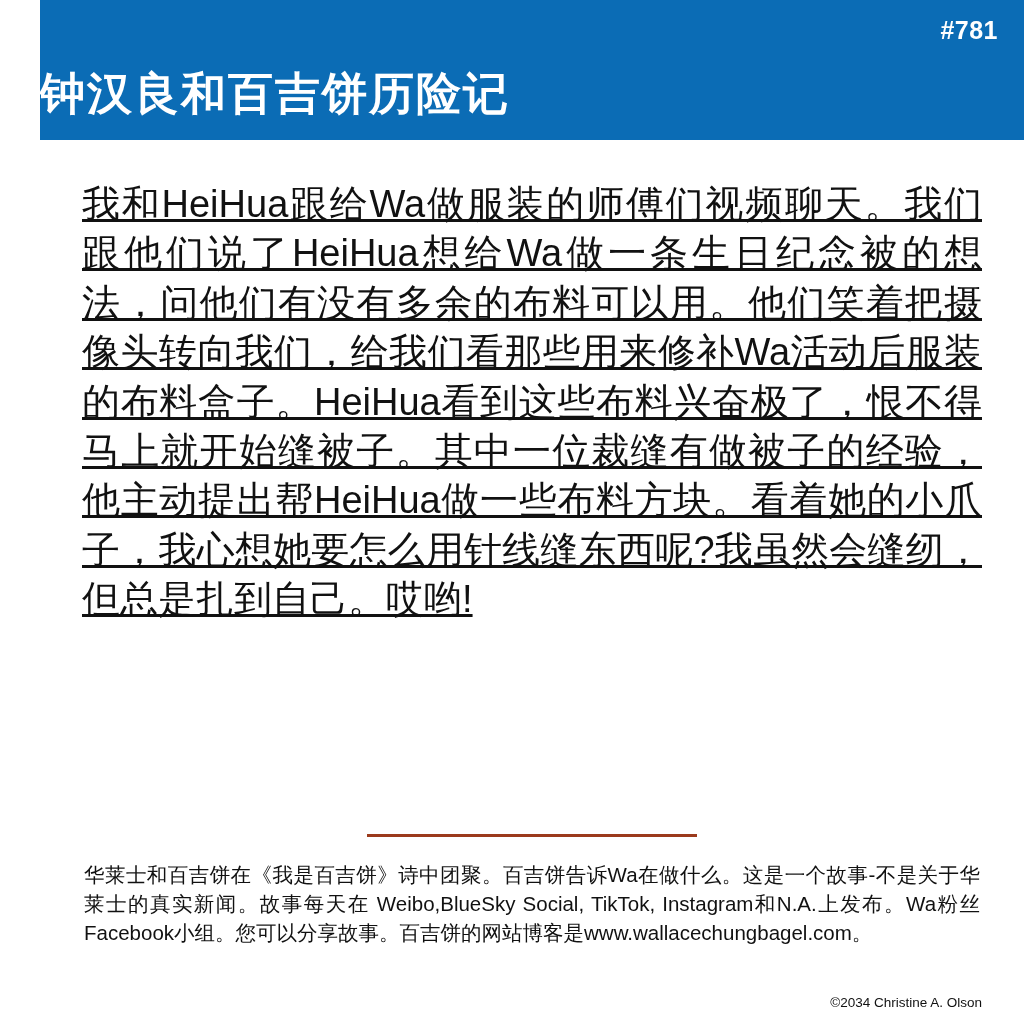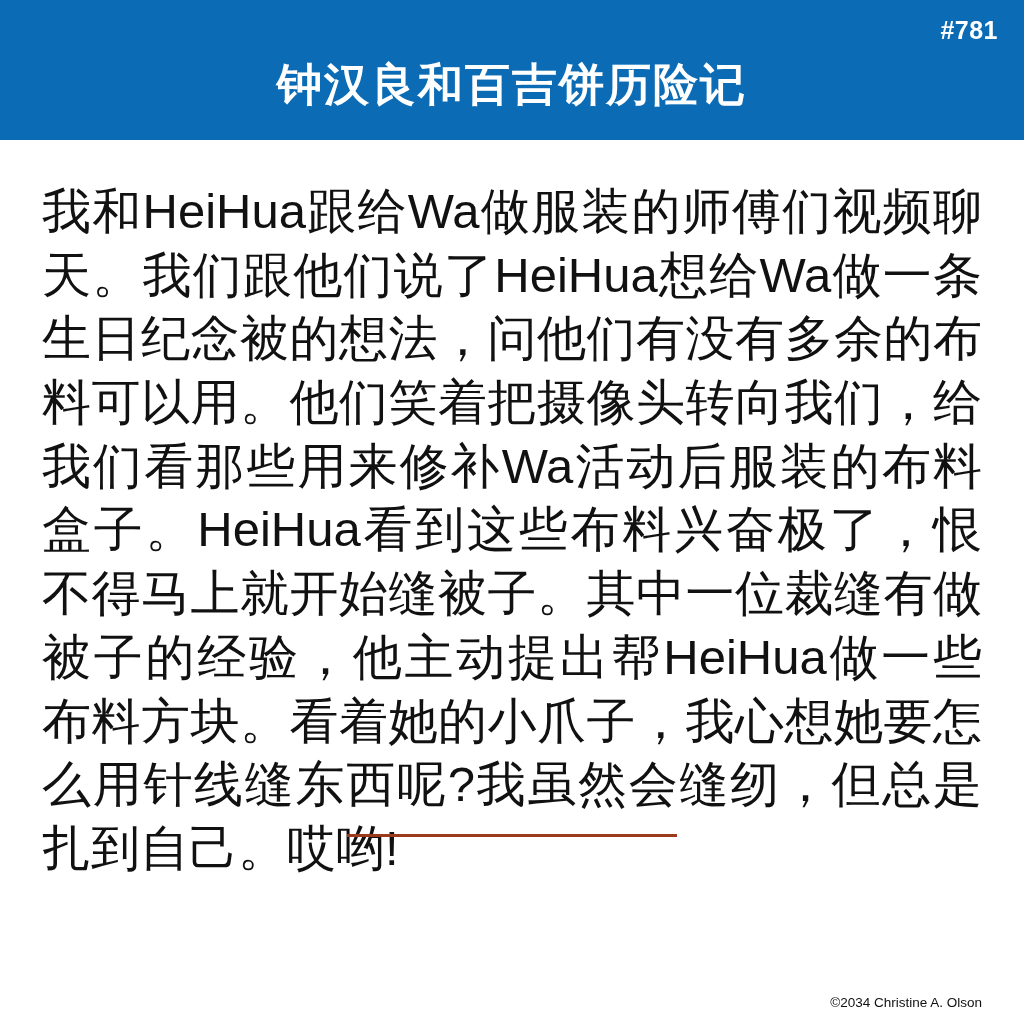--- a/index.html
+++ b/index.html
@@ -14,20 +14,21 @@
     overflow: hidden;
   }
 
   .page {
     position: relative;
     width: 1024px;
     height: 1024px;
     box-sizing: border-box;
     display: flex;
     flex-direction: column;
+    padding-left: 40px;
   }
 
   
   .header {
     position: relative;
     width: 100%;
     height: 140px;
     background: #0b6cb5;
     box-sizing: border-box;
     flex: 0 0 140px;
@@ -38,47 +39,48 @@
     right: 26px;
     color: #ffffff;
     font-size: 25px;
     font-weight: bold;
     letter-spacing: 0.5px;
   }
   .header-title {
     position: absolute;
     left: 0;
     right: 0;
-    top: 60px;
-    text-align: center;
+    top: 69px;
+    text-align: left;
     color: #ffffff;
     font-size: 45px;
     font-weight: bold;
     letter-spacing: 2px;
     line-height: 1.1;
   }
 
   
   .body-wrap {
     flex: 1 1 auto;
     position: relative;
   }
 
   .story {
     position: absolute;
     left: 42px;
     right: 42px;
     top: 40px;
     color: #111111;
-    font-size: 49px;
+    font-size: 38px;
     line-height: 1.30;
     font-weight: 500;
     letter-spacing: 0px;
     text-align: justify;
     text-justify: inter-character;
+    text-decoration: underline;
   }
 
   
   .footer {
     position: absolute;
     left: 0;
     right: 0;
     bottom: 0;
     height: 200px;
   }
@@ -118,17 +120,18 @@
   <div class="header">
     <div class="issue-number">#781</div>
     <div class="header-title">钟汉良和百吉饼历险记</div>
   </div>
 
   <div class="body-wrap">
     <div class="story">我和HeiHua跟给Wa做服装的师傅们视频聊天。我们跟他们说了HeiHua想给Wa做一条生日纪念被的想法，问他们有没有多余的布料可以用。他们笑着把摄像头转向我们，给我们看那些用来修补Wa活动后服装的布料盒子。HeiHua看到这些布料兴奋极了，恨不得马上就开始缝被子。其中一位裁缝有做被子的经验，他主动提出帮HeiHua做一些布料方块。看着她的小爪子，我心想她要怎么用针线缝东西呢?我虽然会缝纫，但总是扎到自己。哎哟!</div>
 
     <div class="footer">
       <div class="footer-rule"></div>
+      <div class="footer-text">华莱士和百吉饼在《我是百吉饼》诗中团聚。百吉饼告诉Wa在做什么。这是一个故事-不是关于华莱士的真实新闻。故事每天在 Weibo,BlueSky Social, TikTok, Instagram和N.A.上发布。Wa粉丝Facebook小组。您可以分享故事。百吉饼的网站博客是www.wallacechungbagel.com。</div>
       <div class="copyright">©2034 Christine A. Olson</div>
     </div>
   </div>
 
 </div>
 
 </body></html>

